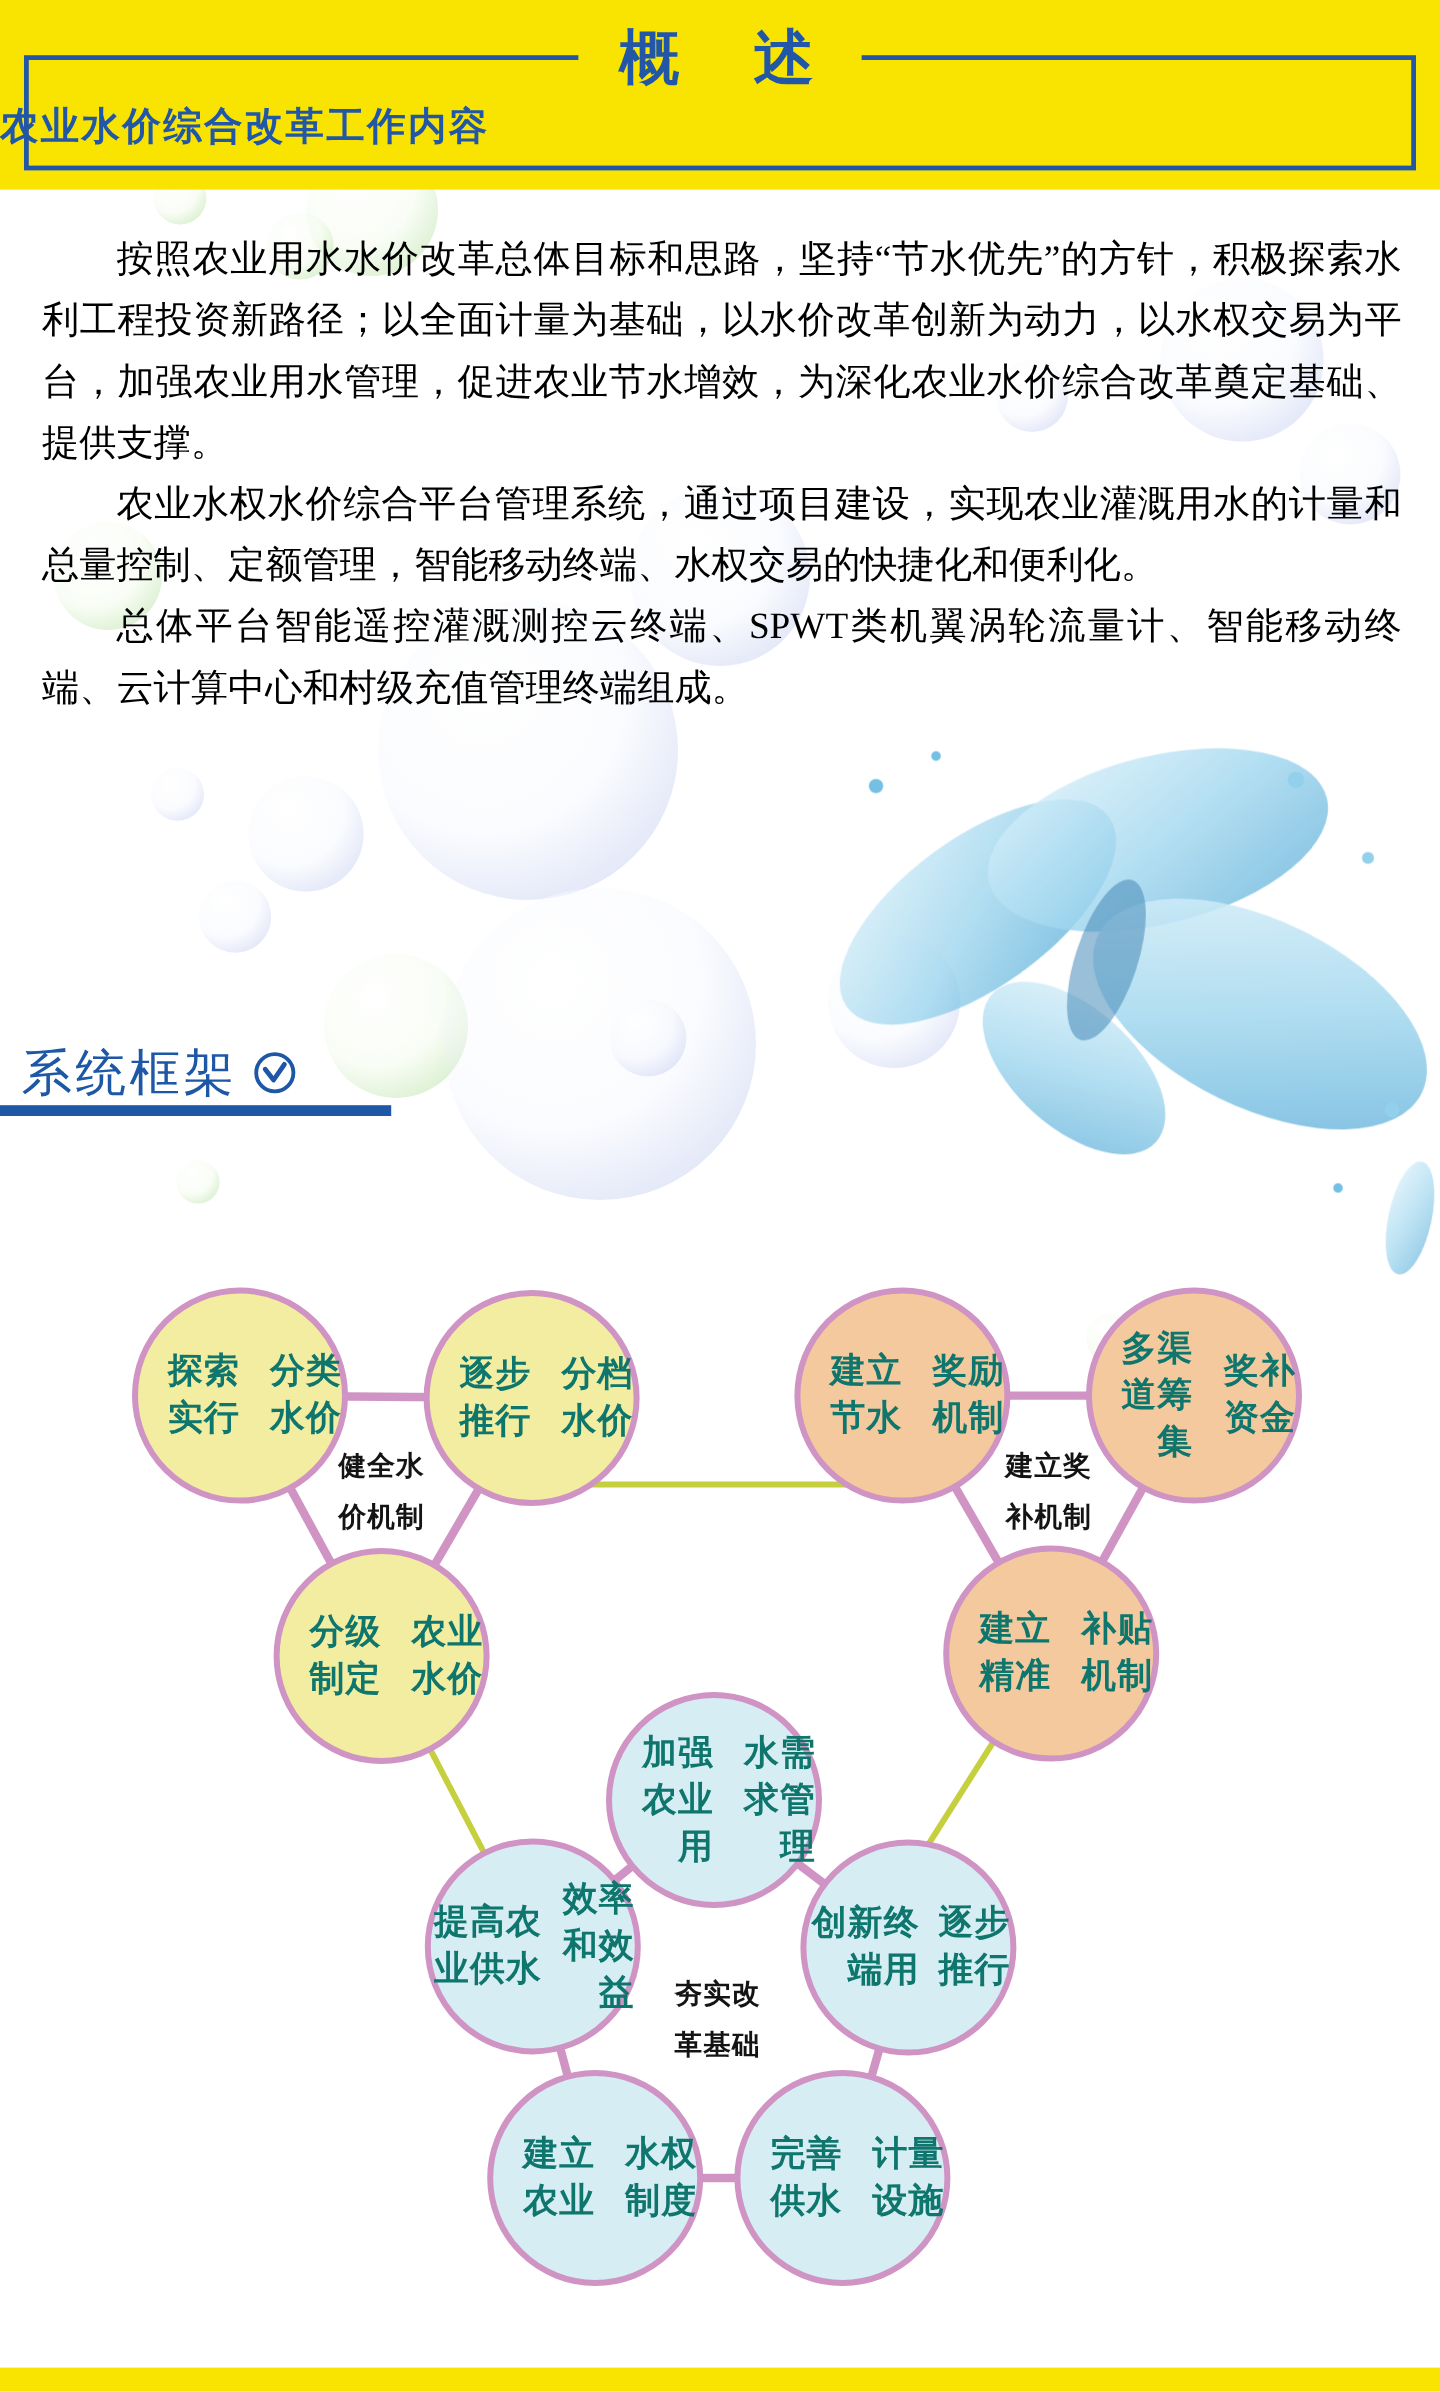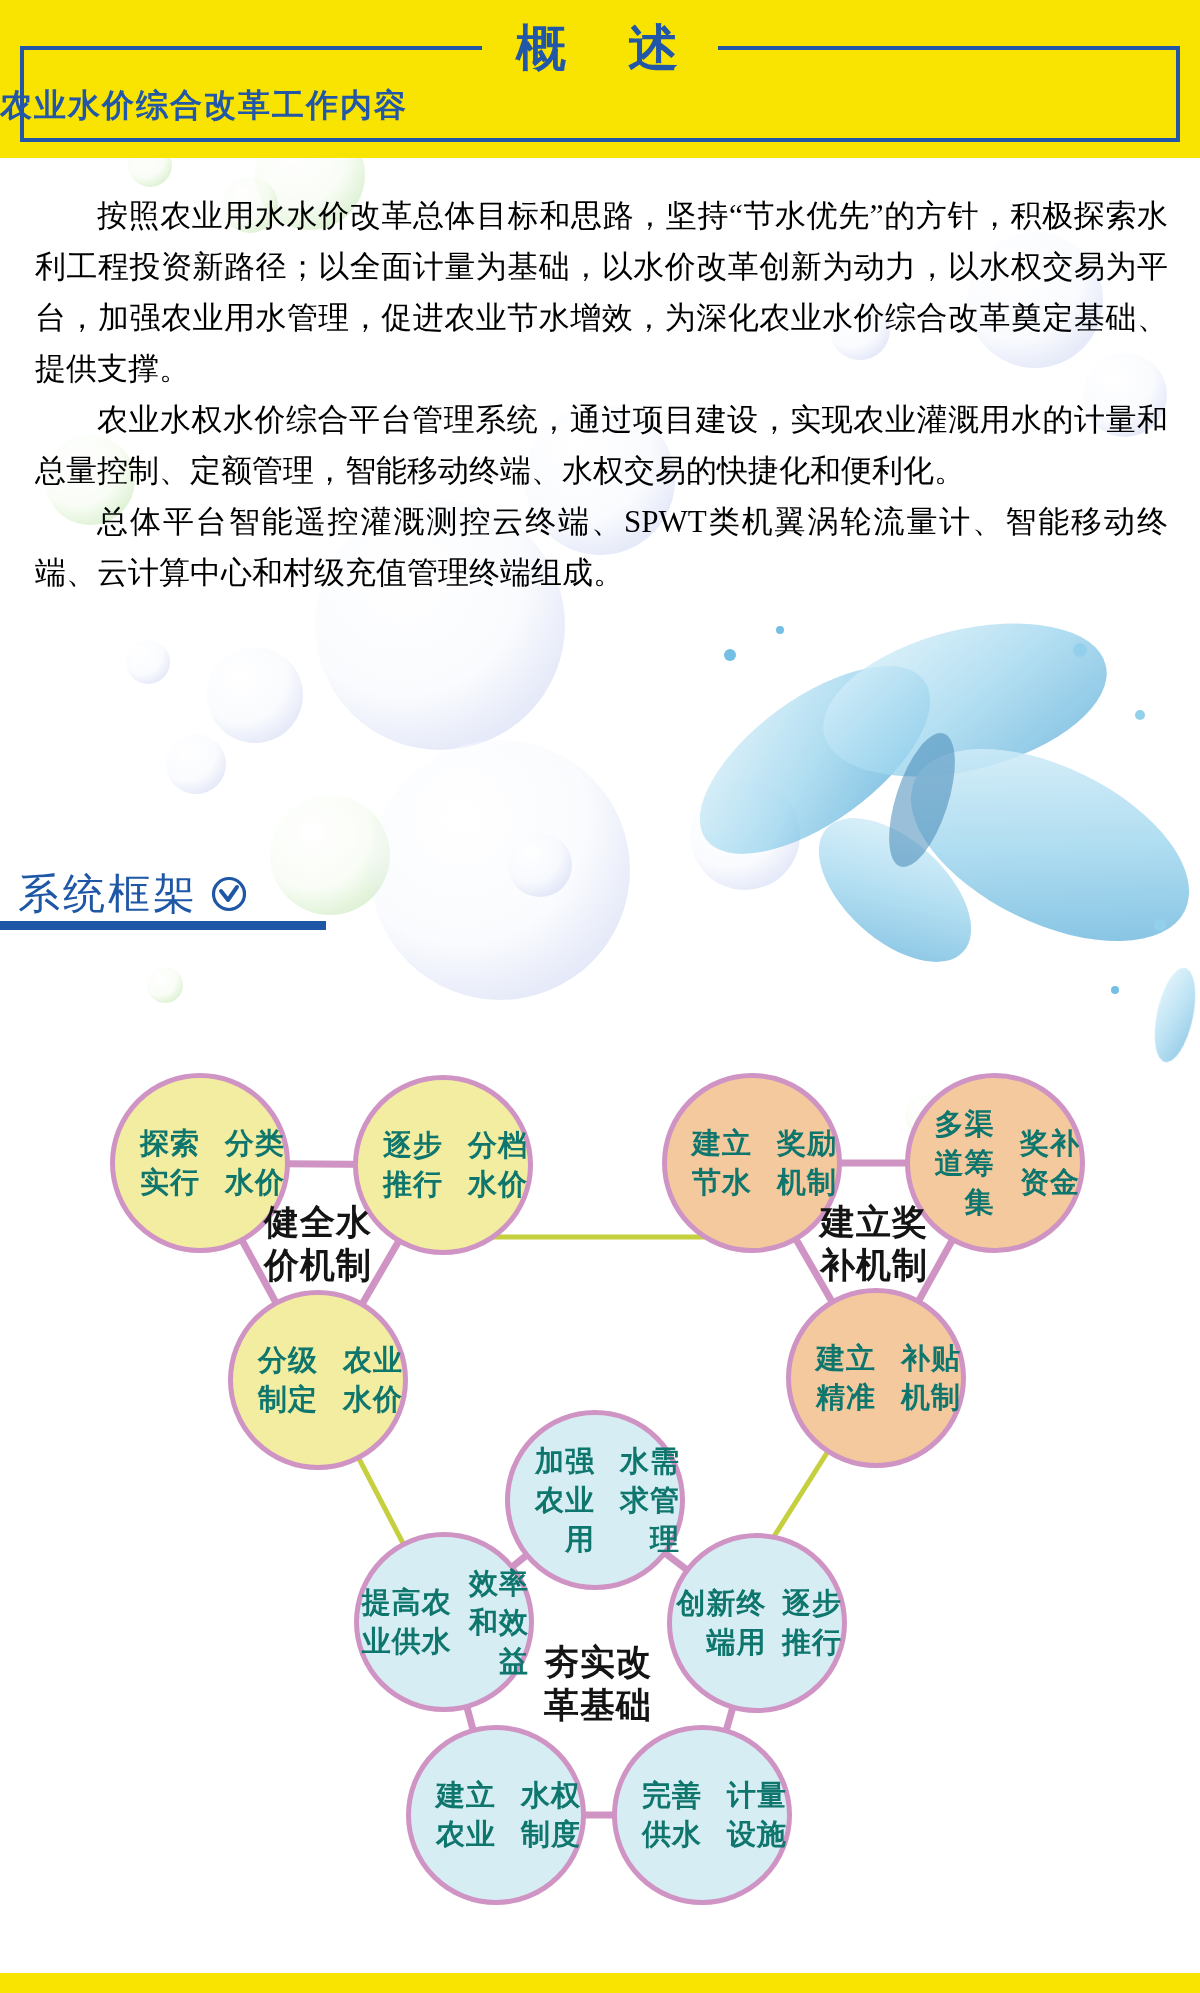--- a/index.html
+++ b/index.html
@@ -42,21 +42,21 @@
     position:absolute;width:180px;height:180px;box-sizing:border-box;border-radius:50%;
     border:5px solid #cf94c4;display:flex;flex-direction:row;align-items:center;justify-content:center;
     font-size:29px;font-weight:bold;line-height:39px;color:#0f766e;text-align:right;z-index:2;
     letter-spacing:1px;
   }
   .c-yellow{background:#f2eda1;}
   .c-orange{background:#f4c99d;}
   .c-blue{background:#d6edf3;}
   .glabel{
     position:absolute;width:180px;text-align:center;z-index:3;
-    font-size:35px;font-weight:bold;color:#141414;line-height:43px;letter-spacing:1px;
+    font-size:23px;font-weight:bold;color:#141414;line-height:43px;letter-spacing:1px;
   }
   
   .bottom-bar{position:absolute;left:0;bottom:0;width:1200px;height:20px;background:#f8e400;z-index:5;}
 </style>
 </head>
 <body>
 
 <div class="page">
 
   <div class="bubble b-green" style="left:255px;top:120px;width:110px;height:110px;"></div>

